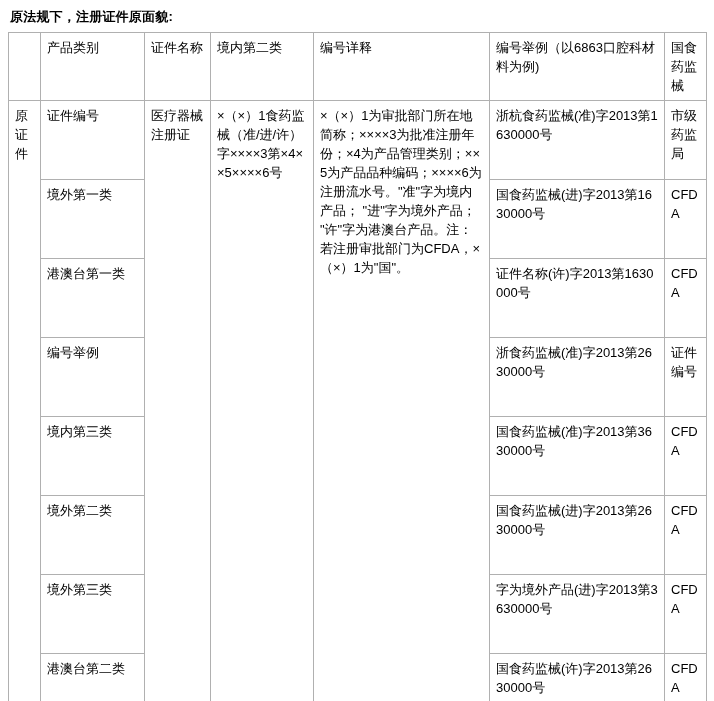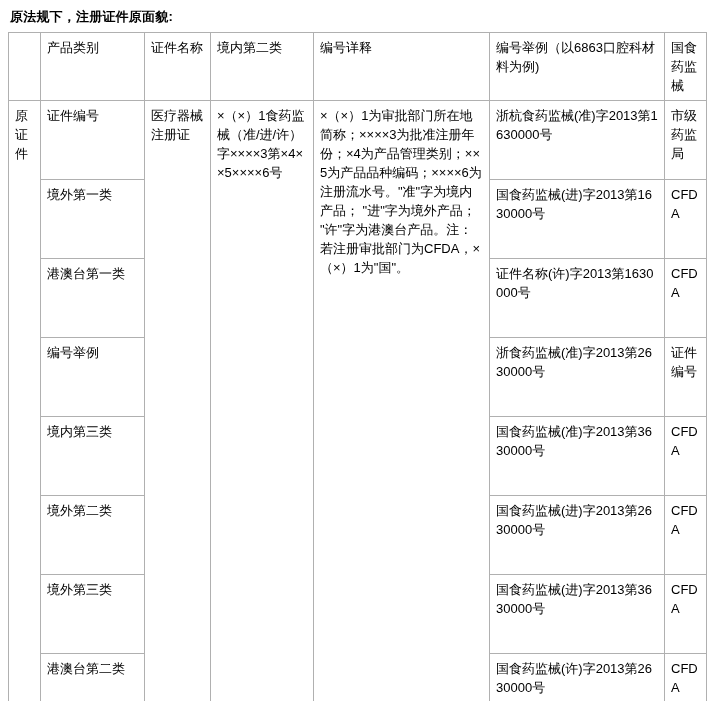--- a/index.html
+++ b/index.html
@@ -143,21 +143,21 @@
         <td class="example-cell">国食药监械(准)字2013第3630000号</td>
         <td class="dept-cell">CFDA</td>
       </tr>
       <tr>
         <td class="cat-cell">境外第二类</td>
         <td class="example-cell">国食药监械(进)字2013第2630000号</td>
         <td class="dept-cell">CFDA</td>
       </tr>
       <tr>
         <td class="cat-cell">境外第三类</td>
-        <td class="example-cell">国食药监械(进)字2013第3630000号</td>
+        <td class="example-cell">字为境外产品(进)字2013第3630000号</td>
         <td class="dept-cell">CFDA</td>
       </tr>
       <tr>
         <td class="cat-cell">港澳台第二类</td>
         <td class="example-cell">国食药监械(许)字2013第2630000号</td>
         <td class="dept-cell">CFDA</td>
       </tr>
 
     </tbody>
   </table>

